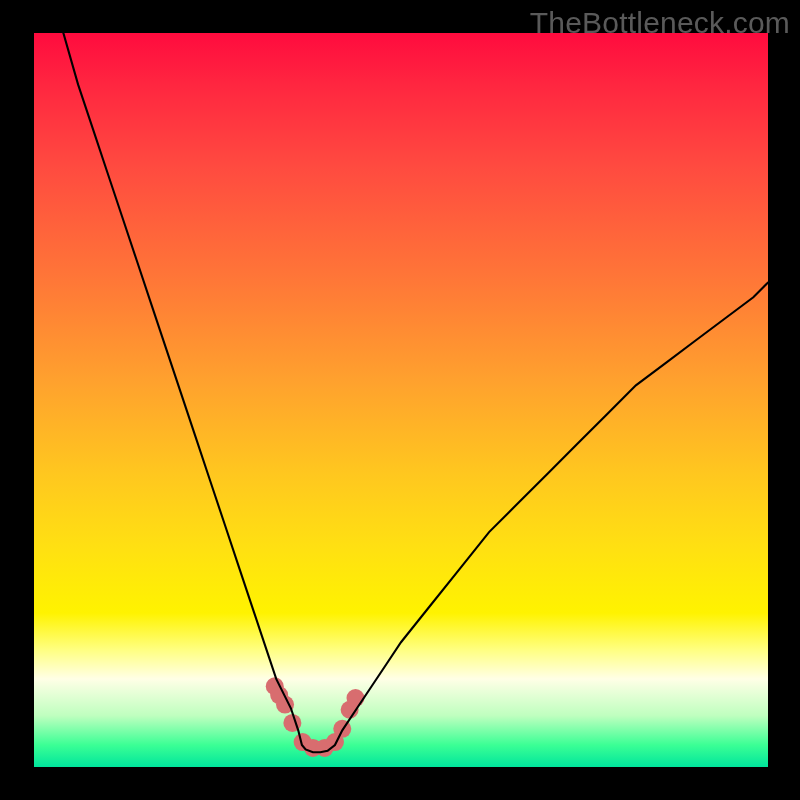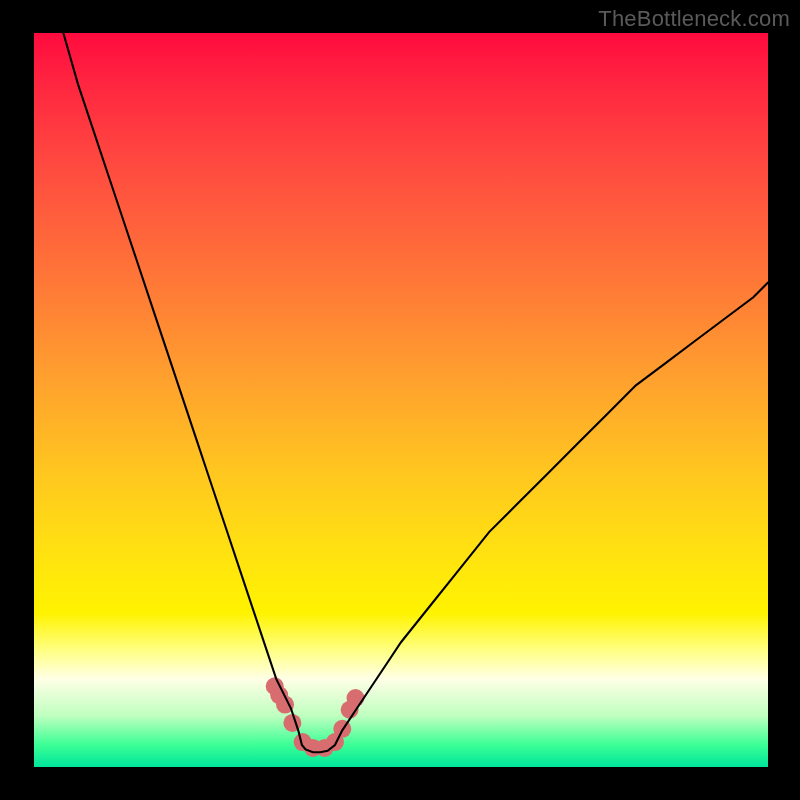--- a/index.html
+++ b/index.html
@@ -40,21 +40,21 @@
       #bfffbf 93%,
       #3bff95 97%,
       #00e59c 100%
     );
   }
   .watermark {
     position: absolute;
     top: 6px;
     right: 10px;
     color: #5a5a5a;
-    font-size: 22px;
+    font-size: 30px;
     font-weight: 500;
     letter-spacing: 0.2px;
     user-select: none;
   }
   svg.curves {
     position: absolute;
     left: 0;
     top: 0;
     width: 734px;
     height: 734px;

